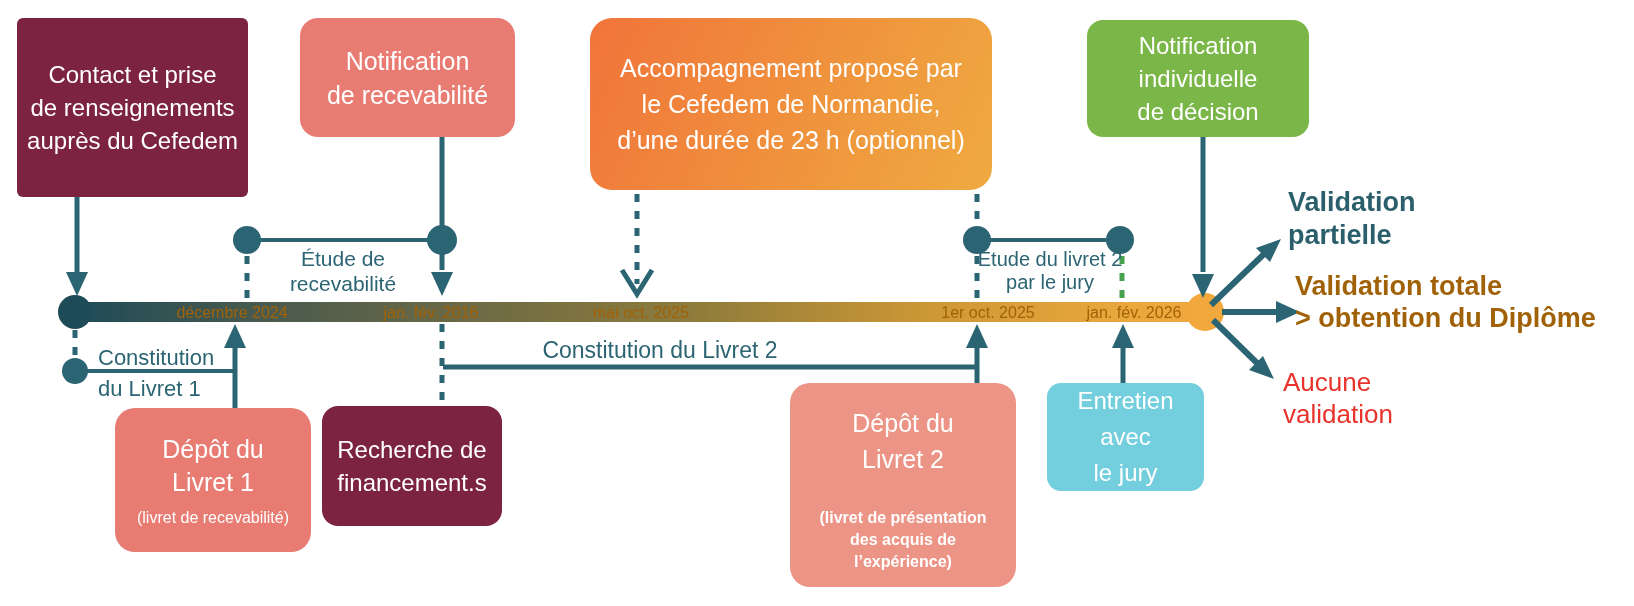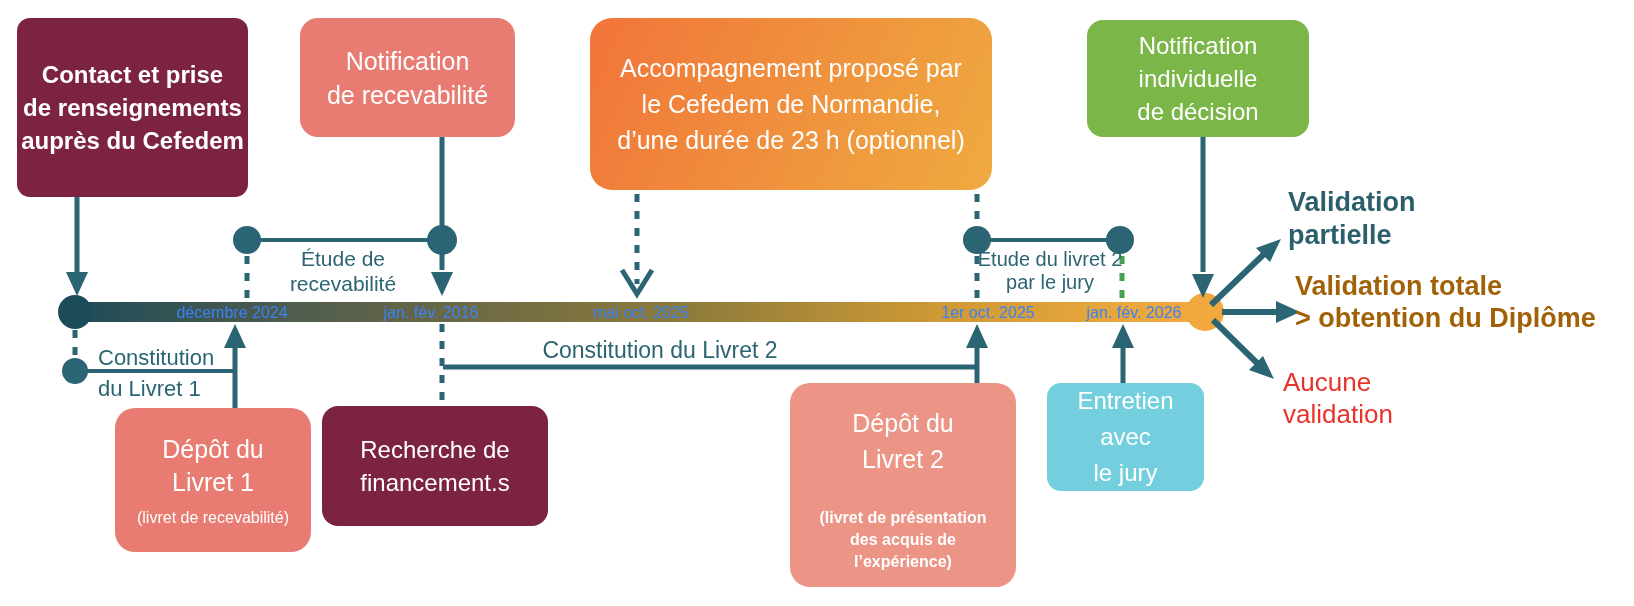--- a/index.html
+++ b/index.html
@@ -7,32 +7,32 @@
     position:relative;width:1634px;height:606px;background:#ffffff;overflow:hidden;
     font-family:"Liberation Sans",sans-serif;
   }
   #connectors{position:absolute;left:0;top:0;width:1634px;height:606px;}
   .box{
     position:absolute;display:flex;flex-direction:column;align-items:center;justify-content:center;
     color:#ffffff;text-align:center;white-space:pre-line;
   }
   .box .title{white-space:pre-line;}
   .box .subtitle{white-space:pre-line;}
-  #contact-box{left:17px;top:18px;width:231px;height:179px;background:#7d2342;border-radius:13px;font-size:24px;line-height:33px;font-weight:bold;}
+  #contact-box{left:17px;top:18px;width:231px;height:179px;background:#7d2342;border-radius:6px;font-size:24px;line-height:33px;}
   #notif1-box{left:300px;top:18px;width:215px;height:119px;background:#e87c72;border-radius:18px;font-size:25px;line-height:34px;}
   #accomp-box{left:590px;top:18px;width:402px;height:172px;background:linear-gradient(115deg,#f1743a 0%,#ef9b3e 70%,#efaa41 100%);border-radius:22px;font-size:25px;line-height:36px;}
   #notif2-box{left:1087px;top:20px;width:222px;height:117px;background:#7ab648;border-radius:16px;font-size:24px;line-height:33px;}
   #depot1-box{left:115px;top:408px;width:196px;height:144px;background:#e87c72;border-radius:20px;font-size:25px;line-height:33px;}
   #depot1-box .subtitle{font-size:16px;line-height:19px;margin-top:9px;}
-  #recherche-box{left:322px;top:406px;width:226px;height:120px;background:#7d2342;border-radius:16px;font-size:24px;line-height:33px;}
+  #recherche-box{left:322px;top:406px;width:180px;height:120px;background:#7d2342;border-radius:16px;font-size:24px;line-height:33px;}
   #depot2-box{left:790px;top:383px;width:226px;height:204px;background:#ec9486;border-radius:20px;font-size:25px;line-height:36px;justify-content:flex-start;padding-top:22px;box-sizing:border-box;}
   #depot2-box .subtitle{font-size:16px;line-height:22px;margin-top:30px;font-weight:bold;}
   #entretien-box{left:1047px;top:383px;width:157px;height:108px;background:#73cedd;border-radius:14px;font-size:24px;line-height:36px;}
   .bar-date{
-    position:absolute;top:303px;height:20px;line-height:20px;color:#3b82f6;font-size:16px;
+    position:absolute;top:303px;height:20px;line-height:20px;color:#a16207;font-size:16px;
     transform:translateX(-50%);white-space:nowrap;
   }
   .teal-label{position:absolute;color:#2b6472;white-space:pre-line;}
   #etude1-label{left:253px;top:246px;width:180px;text-align:center;font-size:21px;line-height:25px;}
   #etude2-label{left:960px;top:248px;width:180px;text-align:center;font-size:20px;line-height:23px;}
   #const1-label{left:98px;top:342px;font-size:22px;line-height:31px;}
   #const2-label{left:530px;top:337px;width:260px;text-align:center;font-size:23px;}
   .outcome{position:absolute;white-space:pre-line;}
   #outcome-partielle{left:1288px;top:186px;font-size:27px;line-height:33px;font-weight:bold;color:#2b5f6b;}
   #outcome-totale{left:1295px;top:270px;font-size:27px;line-height:32px;font-weight:bold;color:#a16207;}

